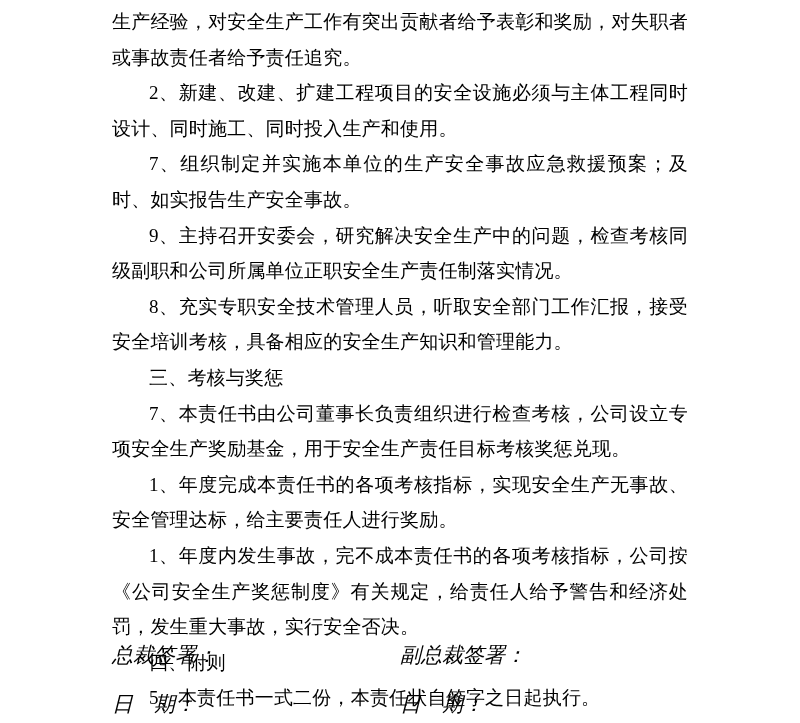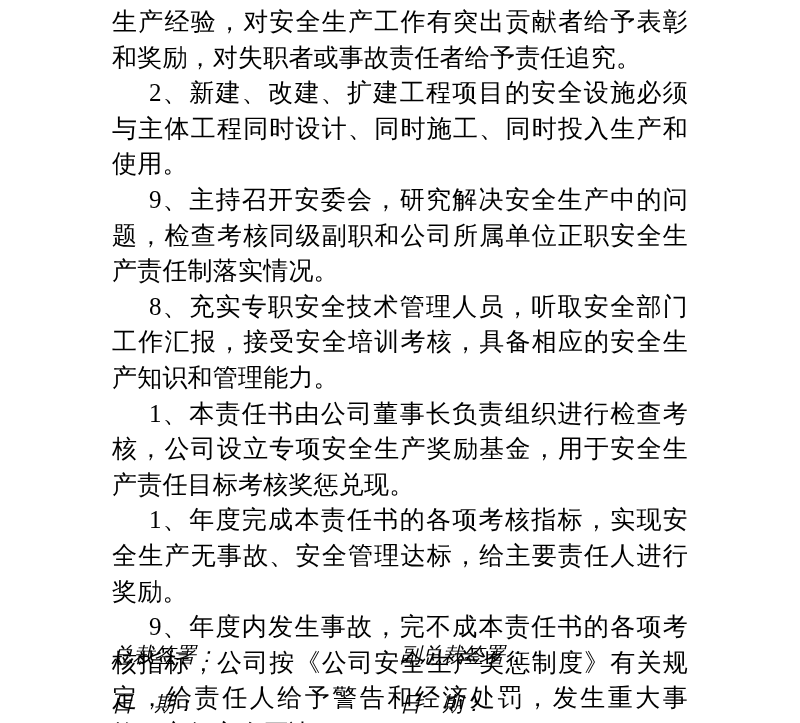--- a/index.html
+++ b/index.html
@@ -18,21 +18,21 @@
     position: relative;
     width: 800px;
     height: 723px;
     box-sizing: border-box;
     padding: 0 112px 0 112px;
   }
   .doc-body {
     padding-top: 4px;
   }
   .para {
-    font-size: 25px;
+    font-size: 19px;
     line-height: 35.6px;
     text-align: justify;
     text-justify: inter-ideograph;
     margin: 0;
     letter-spacing: 0.2px;
   }
   .indent {
     text-indent: 37px;
   }
   .sig-block {
@@ -56,25 +56,27 @@
   }
 </style>
 </head>
 <body>
 
 <div class="page">
 
   <div class="doc-body">
     <p class="para">生产经验，对安全生产工作有突出贡献者给予表彰和奖励，对失职者或事故责任者给予责任追究。</p>
     <p class="para indent">2、新建、改建、扩建工程项目的安全设施必须与主体工程同时设计、同时施工、同时投入生产和使用。</p>
+    <p class="para indent">7、组织制定并实施本单位的生产安全事故应急救援预案；及时、如实报告生产安全事故。</p>
     <p class="para indent">9、主持召开安委会，研究解决安全生产中的问题，检查考核同级副职和公司所属单位正职安全生产责任制落实情况。</p>
     <p class="para indent">8、充实专职安全技术管理人员，听取安全部门工作汇报，接受安全培训考核，具备相应的安全生产知识和管理能力。</p>
-    <p class="para indent">1、本责任书由公司董事长负责组织进行检查考核，公司设立专项安全生产奖励基金，用于安全生产责任目标考核奖惩兑现。</p>
+    <p class="para indent">三、考核与奖惩</p>
+    <p class="para indent">7、本责任书由公司董事长负责组织进行检查考核，公司设立专项安全生产奖励基金，用于安全生产责任目标考核奖惩兑现。</p>
     <p class="para indent">1、年度完成本责任书的各项考核指标，实现安全生产无事故、安全管理达标，给主要责任人进行奖励。</p>
-    <p class="para indent">9、年度内发生事故，完不成本责任书的各项考核指标，公司按《公司安全生产奖惩制度》有关规定，给责任人给予警告和经济处罚，发生重大事故，实行安全否决。</p>
+    <p class="para indent">1、年度内发生事故，完不成本责任书的各项考核指标，公司按《公司安全生产奖惩制度》有关规定，给责任人给予警告和经济处罚，发生重大事故，实行安全否决。</p>
     <p class="para indent">四、附则</p>
     <p class="para indent">5、本责任书一式二份，本责任状自签字之日起执行。</p>
   </div>
 
   <div class="sig-block">
     <div class="sig-row first">
       <div class="sig-cell">总裁签署：</div>
       <div class="sig-cell">副总裁签署：</div>
     </div>
     <div class="sig-row">

